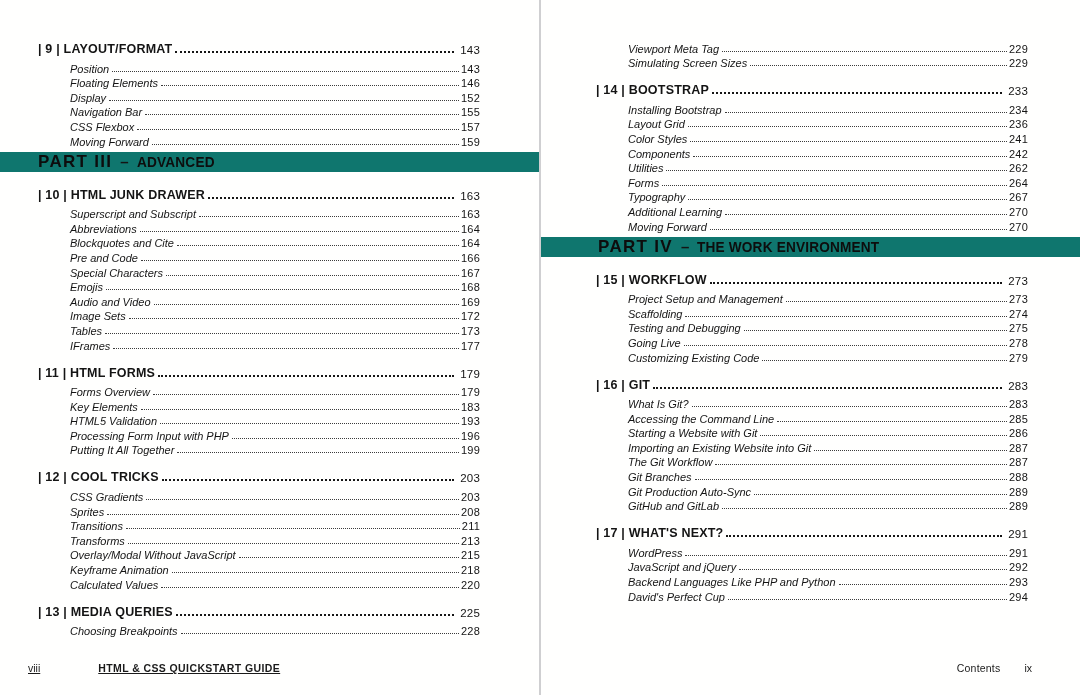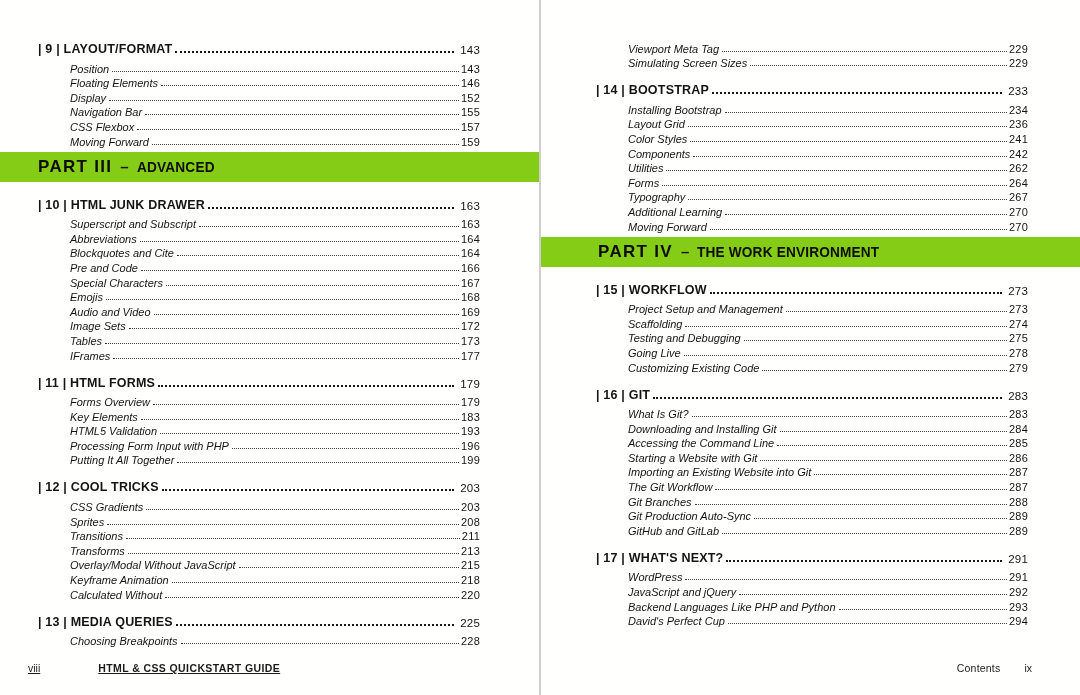--- a/index.html
+++ b/index.html
@@ -16,21 +16,21 @@
   .row{display:flex;align-items:flex-end;}
   .row.chapter{height:15px;margin-bottom:4px;font-weight:bold;font-size:12.5px;letter-spacing:.2px;white-space:nowrap;}
   .row.item{height:14.6px;margin-left:32px;font-style:italic;font-size:11px;white-space:nowrap;}
   .label{white-space:nowrap;}
   .leader{flex:1;min-width:12px;margin:0 2px 3px 3px;border-bottom:1.5px dotted #3c3c3c;}
   .chapter .leader{border-bottom:2.5px dotted #161616;margin-right:6px;margin-bottom:3px;}
   .pagenum{font-style:normal;font-weight:400;font-size:11px;letter-spacing:.2px;}
   .chapter .pagenum{font-size:11.5px;}
 
   .part-banner{
-    height:30px;display:flex;align-items:center;background:#84cc16;
+    height:20px;display:flex;align-items:center;background:#0f766e;
     margin:-9px 0 15px 0;
   }
   .left .part-banner{margin-left:-38px;padding-left:38px;margin-right:-59px;}
   .right .part-banner{margin-left:-55px;padding-left:57px;margin-right:-52px;}
   .part-title{font-size:17px;font-weight:900;letter-spacing:1.3px;color:#0d0d0d;}
   .part-dash{font-size:15px;font-weight:900;margin:0 8px;}
   .part-sub{display:inline-block;font-size:15.5px;font-weight:800;letter-spacing:.2px;
     transform:scaleX(.88);transform-origin:0 55%;color:#0d0d0d;}
 
   .footer{position:absolute;bottom:21px;display:flex;align-items:baseline;font-size:10.5px;color:#1a1a1a;}
@@ -207,21 +207,21 @@
             <span class="label">Overlay/Modal Without JavaScript</span>
             <span class="leader"></span>
             <span class="pagenum">215</span>
           </div>
           <div class="row item">
             <span class="label">Keyframe Animation</span>
             <span class="leader"></span>
             <span class="pagenum">218</span>
           </div>
           <div class="row item">
-            <span class="label">Calculated Without</span>
+            <span class="label">Calculated Values</span>
             <span class="leader"></span>
             <span class="pagenum">220</span>
           </div>
         </div>
         <div class="block">
           <div class="row chapter">
             <span class="label">| 13 | MEDIA QUERIES</span>
             <span class="leader"></span>
             <span class="pagenum">225</span>
           </div>
@@ -348,25 +348,20 @@
             <span class="label">| 16 | GIT</span>
             <span class="leader"></span>
             <span class="pagenum">283</span>
           </div>
           <div class="row item">
             <span class="label">What Is Git?</span>
             <span class="leader"></span>
             <span class="pagenum">283</span>
           </div>
           <div class="row item">
-            <span class="label">Downloading and Installing Git</span>
-            <span class="leader"></span>
-            <span class="pagenum">284</span>
-          </div>
-          <div class="row item">
             <span class="label">Accessing the Command Line</span>
             <span class="leader"></span>
             <span class="pagenum">285</span>
           </div>
           <div class="row item">
             <span class="label">Starting a Website with Git</span>
             <span class="leader"></span>
             <span class="pagenum">286</span>
           </div>
           <div class="row item">

